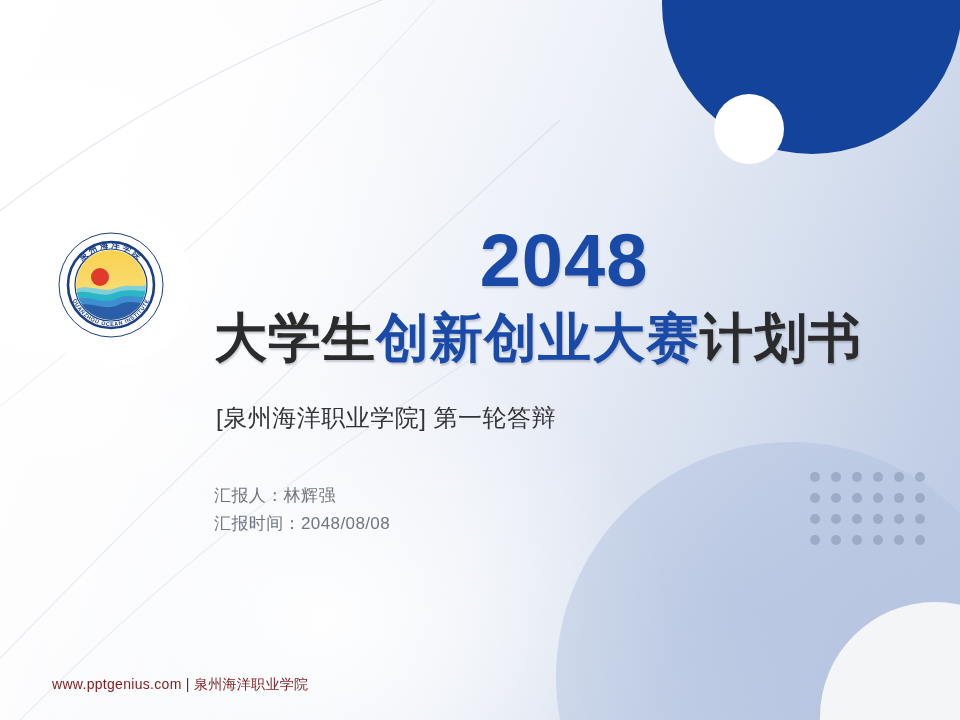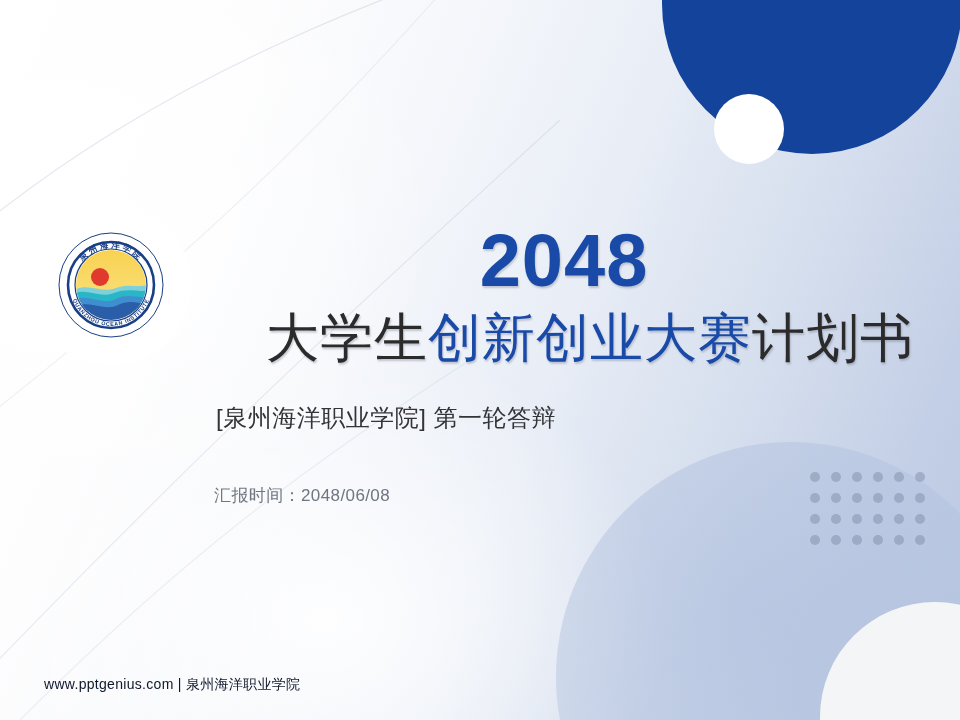--- a/index.html
+++ b/index.html
@@ -134,28 +134,27 @@
     font-weight: bold;
     color: #1a4aa8;
     letter-spacing: 1px;
     line-height: 1;
     margin: 0;
     text-shadow: 1px 2px 2px rgba(90,100,120,0.30);
     text-align: center;
   }
   .headline {
     font-size: 53px;
-    font-weight: normal;
+    font-weight: bold;
     color: #2b2b2b;
     line-height: 1.14;
     margin: 10px 0 16px 0;
     letter-spacing: 1px;
     text-shadow: 1px 2px 2px rgba(90,100,120,0.32);
     white-space: nowrap;
-    text-align: right;
   }
   .headline .hl-blue { color: #1a4aa8; }
 
   .subtitle {
     margin: 34px 0 0 2px;
     font-size: 24px;
     color: #333438;
     letter-spacing: 0.5px;
   }
   .meta {
@@ -164,24 +163,24 @@
   .meta-line {
     font-size: 17px;
     color: #6f7581;
     line-height: 1.62;
     letter-spacing: 0.4px;
   }
 
   
   .footer {
     position: absolute;
-    left: 44px;
+    left: 52px;
     bottom: 26px;
     font-size: 14px;
-    color: #0f172a;
+    color: #7f1d1d;
     letter-spacing: 0.3px;
   }
 </style>
 </head>
 <body>
 
 <div class="slide">
 
   <div class="bg-base"></div>
   <div class="bg-wash"></div>
@@ -263,19 +262,20 @@
     </text>
   </svg>
 
   <div class="content">
     <div class="year">2048</div>
     <div class="headline">
       <span class="hl-dark">大学生</span><span class="hl-blue">创新创业大赛</span><span class="hl-dark">计划书</span>
     </div>
     <div class="subtitle">[泉州海洋职业学院] 第一轮答辩</div>
     <div class="meta">
-      <div class="meta-line">汇报时间：2048/06/08</div>
+      <div class="meta-line">汇报人：林辉强</div>
+      <div class="meta-line">汇报时间：2048/08/08</div>
     </div>
   </div>
 
   <div class="footer">www.pptgenius.com | 泉州海洋职业学院</div>
 
 </div>
 
 </body></html>

